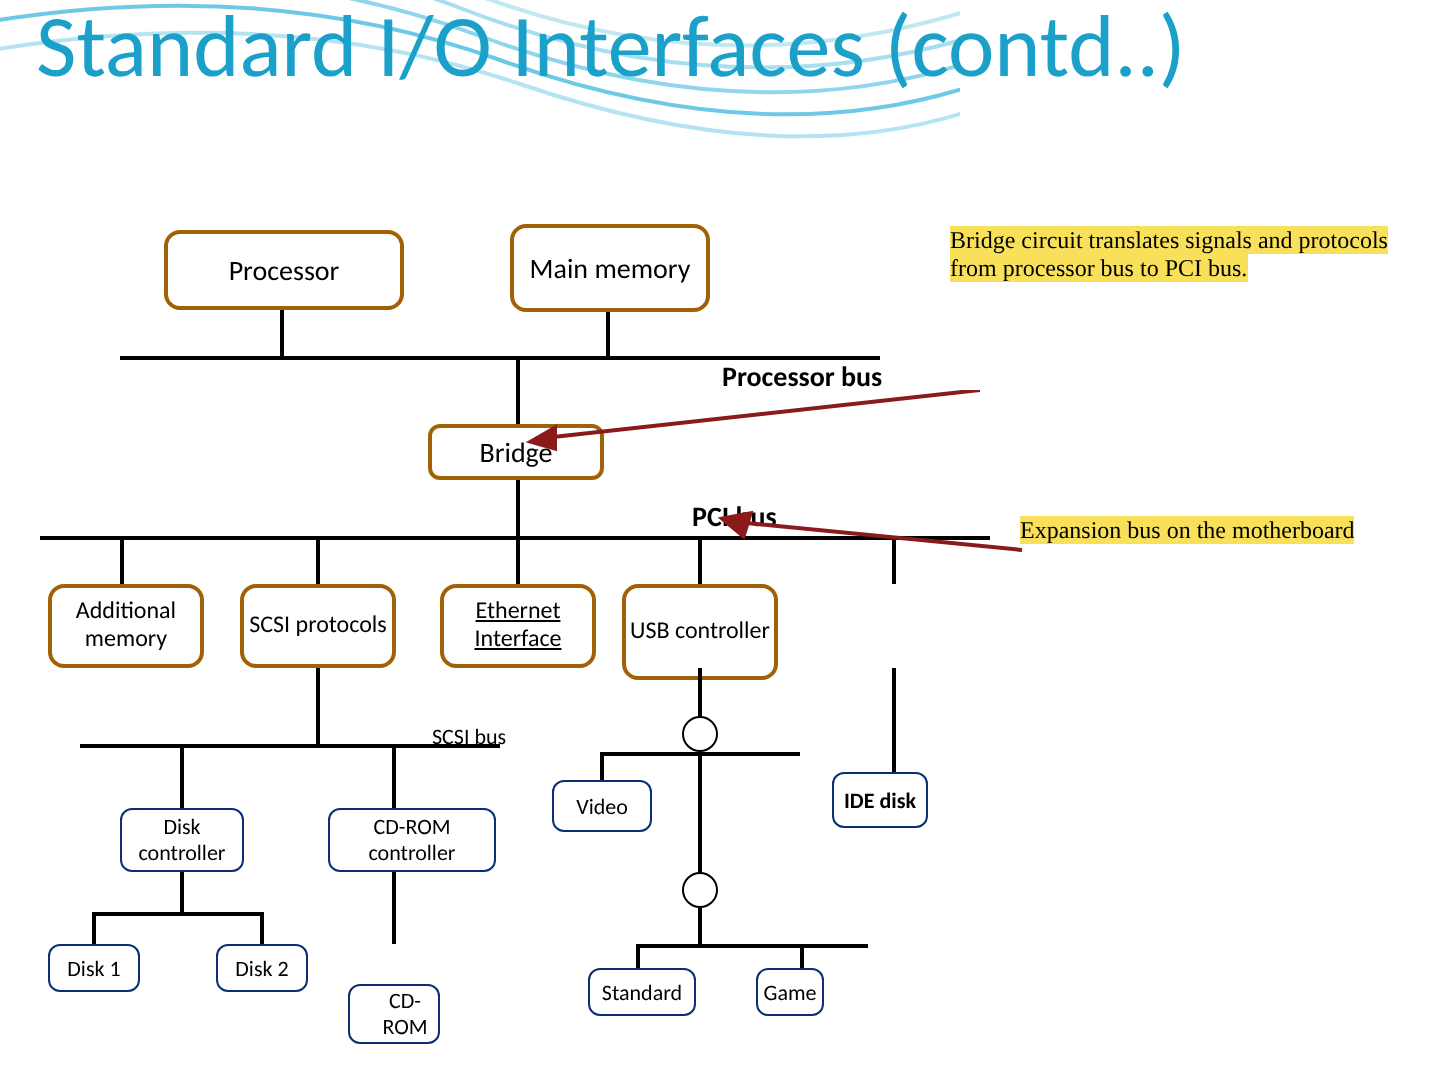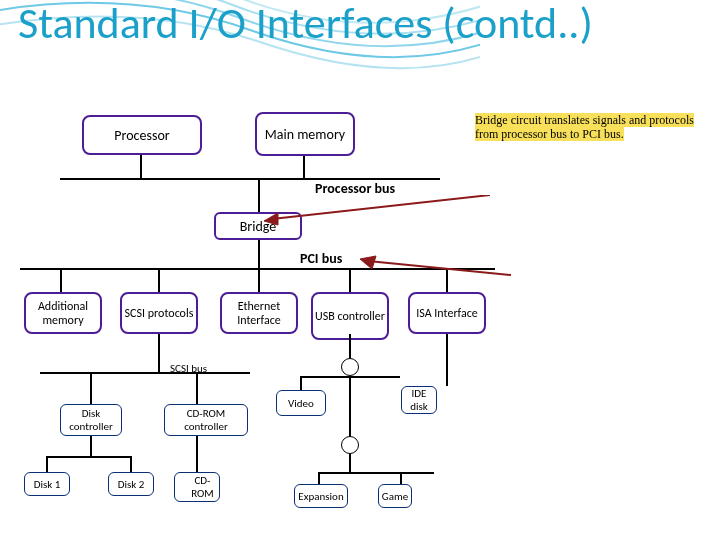--- a/index.html
+++ b/index.html
@@ -22,21 +22,21 @@
   .waves {
     position: absolute;
     top: -40px; left: -40px;
     width: 520px; height: 160px;
     pointer-events: none;
     z-index: 0;
   }
   .content { position: relative; z-index: 1; }
   .box {
     position: absolute;
-    border: 2px solid #4c1d95;
+    border: 2px solid #a16207;
     border-radius: 8px;
     background: #fff;
     font-size: 14px;
     text-align: center;
     display: flex;
     align-items: center;
     justify-content: center;
     padding: 2px;
   }
   .box-sm {
@@ -49,20 +49,21 @@
     display: flex;
     align-items: center;
     justify-content: center;
     padding: 1px;
   }
   .label {
     position: absolute;
     font-size: 14px;
     font-weight: bold;
     color: #000;
+    margin-left: 46px;
   }
   .note {
     position: absolute;
     font-family: "Comic Sans MS", cursive;
     font-size: 12px;
     color: #000;
     line-height: 1.2;
   }
   .hl { background: #f8e05a; }
   .line {
@@ -110,74 +111,76 @@
   <div class="box" style="left:214px; top:212px; width:88px; height:28px; border-radius:6px;">Bridge</div>
   <div class="line" style="left:258px; top:240px; width:2px; height:28px;"></div>
 
   <div class="line" style="left:20px; top:268px; width:475px; height:2px;"></div>
   <div class="label" style="left:300px; top:250px;">PCI bus</div>
 
   <div class="note" style="left:475px; top:113px; width:230px;">
     <span class="hl">Bridge circuit translates signals and protocols from processor bus to PCI bus.</span>
   </div>
 
+  <div class="note" style="left:510px; top:258px; width:200px;">
+    <span class="hl">Expansion bus on the motherboard</span>
+  </div>
 
   <svg class="arrow-red" style="left:260px; top:195px; width:230px; height:40px;" viewBox="0 0 230 40">
     <line x1="230" y1="0" x2="12" y2="24" stroke="#8b1a1a" stroke-width="2"></line>
     <polygon points="4,26 18,18 18,30" fill="#8b1a1a"></polygon>
   </svg>
   <svg class="arrow-red" style="left:356px; top:255px; width:155px; height:30px;" viewBox="0 0 155 30">
     <line x1="155" y1="20" x2="12" y2="6" stroke="#8b1a1a" stroke-width="2"></line>
     <polygon points="4,4 20,1 16,14" fill="#8b1a1a"></polygon>
   </svg>
 
   <div class="line" style="left:60px; top:270px; width:2px; height:22px;"></div>
   <div class="box" style="left:24px; top:292px; width:78px; height:42px; font-size:12px;">Additional memory</div>
 
   <div class="line" style="left:158px; top:270px; width:2px; height:22px;"></div>
   <div class="box" style="left:120px; top:292px; width:78px; height:42px; font-size:12px;">SCSI protocols</div>
 
   <div class="line" style="left:258px; top:270px; width:2px; height:22px;"></div>
-  <div class="box" style="left:220px; top:292px; width:78px; height:42px; font-size:12px;">Ethernet Interface</div>
+  <div class="box" style="left:220px; top:292px; width:78px; height:42px; font-size:12px;text-decoration:underline;">Ethernet Interface</div>
 
   <div class="line" style="left:349px; top:270px; width:2px; height:22px;"></div>
   <div class="box" style="left:311px; top:292px; width:78px; height:48px; font-size:12px;">USB controller</div>
 
   <div class="line" style="left:446px; top:270px; width:2px; height:22px;"></div>
-  <div class="box" style="left:408px; top:292px; width:78px; height:42px; font-size:12px;">ISA Interface</div>
 
   <div class="line" style="left:158px; top:334px; width:2px; height:38px;"></div>
   <div class="label" style="left:170px; top:362px; font-size:11px; font-weight:normal;">SCSI bus</div>
   <div class="line" style="left:40px; top:372px; width:210px; height:2px;"></div>
 
   <div class="line" style="left:349px; top:334px; width:2px; height:34px;"></div>
   <div class="circ" style="left:341px; top:358px; width:18px; height:18px;"></div>
   <div class="line" style="left:300px; top:376px; width:100px; height:2px;"></div>
   <div class="line" style="left:300px; top:376px; width:2px; height:14px;"></div>
   <div class="box-sm" style="left:276px; top:390px; width:50px; height:26px;">Video</div>
   <div class="line" style="left:349px; top:376px; width:2px; height:70px;"></div>
   <div class="circ" style="left:341px; top:436px; width:18px; height:18px;"></div>
   <div class="line" style="left:349px; top:454px; width:2px; height:18px;"></div>
   <div class="line" style="left:318px; top:472px; width:116px; height:2px;"></div>
   <div class="line" style="left:318px; top:472px; width:2px; height:12px;"></div>
   <div class="line" style="left:400px; top:472px; width:2px; height:12px;"></div>
-  <div class="box-sm" style="left:294px; top:484px; width:54px; height:24px;">Expansion</div>
+  <div class="box-sm" style="left:294px; top:484px; width:54px; height:24px;">Standard</div>
   <div class="box-sm" style="left:378px; top:484px; width:34px; height:24px;">Game</div>
 
   <div class="line" style="left:446px; top:334px; width:2px; height:52px;"></div>
-  <div class="box-sm" style="left:401px; top:386px; width:36px; height:28px;">IDE disk</div>
+  <div class="box-sm" style="left:416px; top:386px; width:48px; height:28px;font-weight:bold;">IDE disk</div>
 
   <div class="line" style="left:90px; top:374px; width:2px; height:30px;"></div>
   <div class="box-sm" style="left:60px; top:404px; width:62px; height:32px;">Disk controller</div>
 
   <div class="line" style="left:196px; top:374px; width:2px; height:30px;"></div>
   <div class="box-sm" style="left:164px; top:404px; width:84px; height:32px;">CD-ROM controller</div>
 
   <div class="line" style="left:90px; top:436px; width:2px; height:20px;"></div>
   <div class="line" style="left:46px; top:456px; width:86px; height:2px;"></div>
   <div class="line" style="left:46px; top:456px; width:2px; height:16px;"></div>
   <div class="line" style="left:130px; top:456px; width:2px; height:16px;"></div>
   <div class="box-sm" style="left:24px; top:472px; width:46px; height:24px;">Disk 1</div>
   <div class="box-sm" style="left:108px; top:472px; width:46px; height:24px;text-align:center;">Disk 2</div>
 
   <div class="line" style="left:196px; top:436px; width:2px; height:36px;"></div>
-  <div class="box-sm" style="left:174px; top:472px; width:46px; height:30px;padding-left:12px;">CD-ROM</div>
+  <div class="box-sm" style="left:174px; top:492px; width:46px; height:30px;padding-left:12px;">CD-ROM</div>
 </div>
 
 </body></html>

